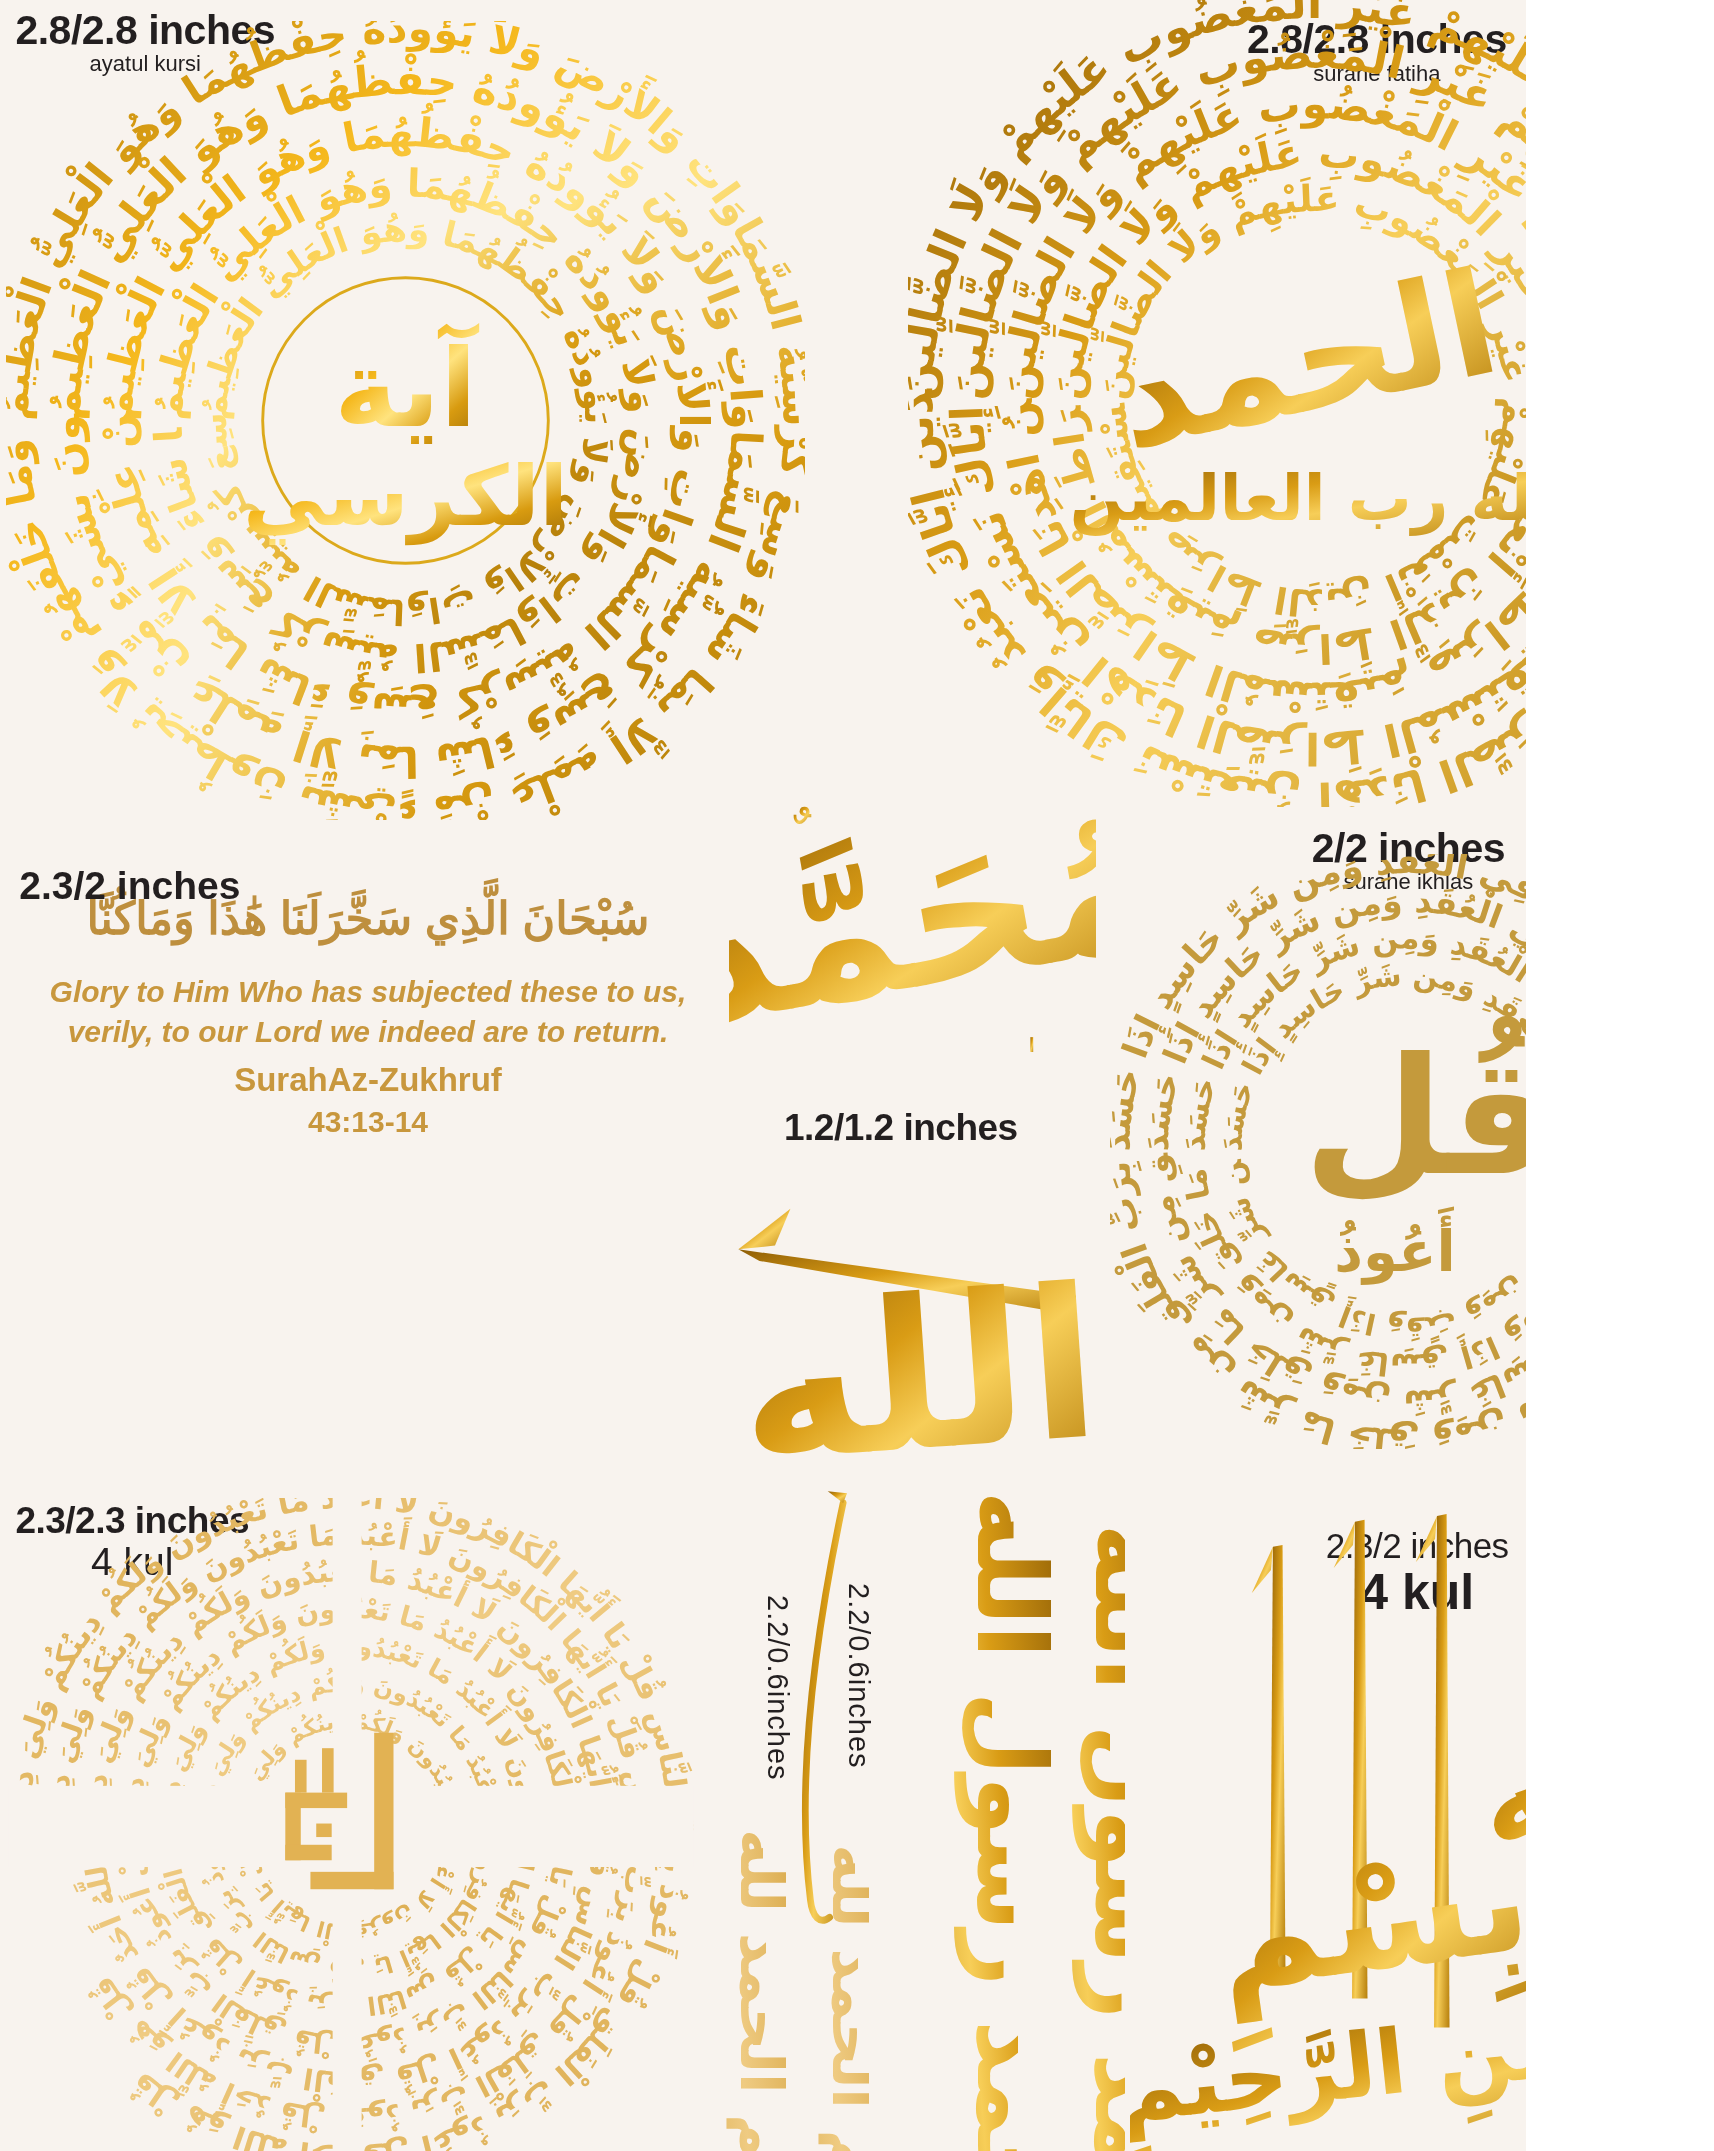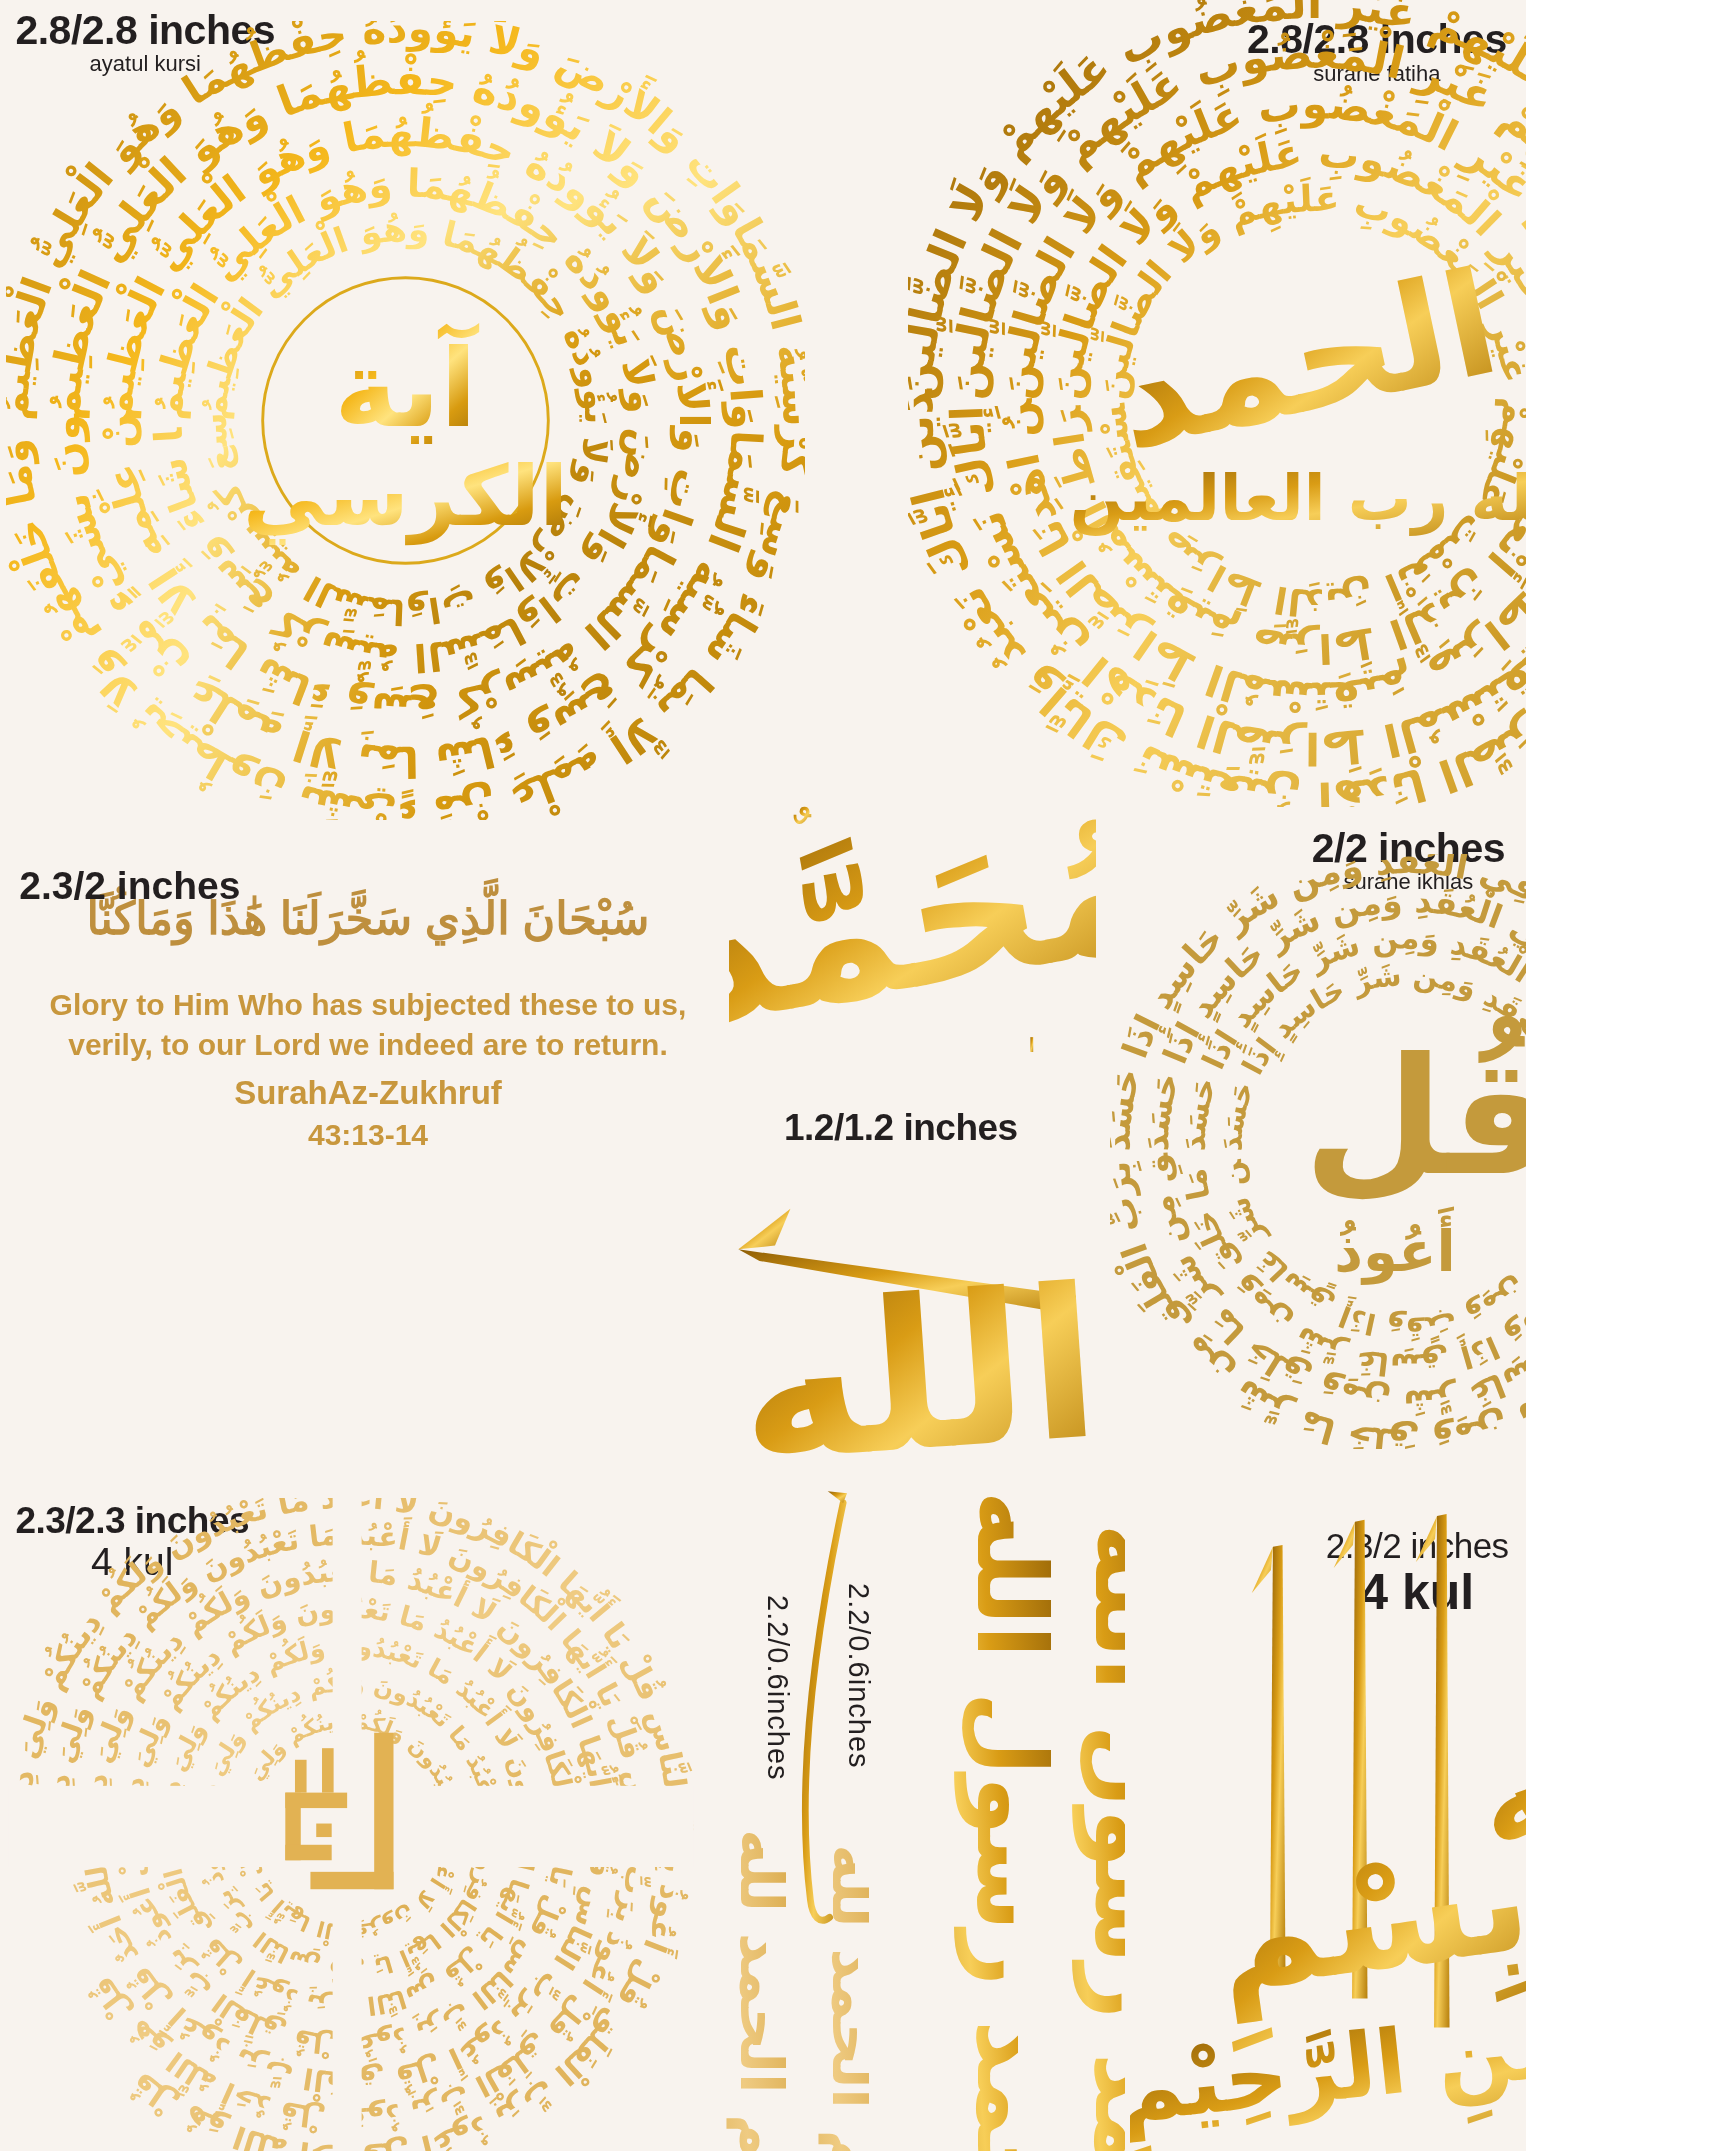--- a/index.html
+++ b/index.html
@@ -22,21 +22,21 @@
   .lbl.small .size{font-size:37px;}
   .lbl-vert{position:absolute;color:var(--ink);font-size:29px;writing-mode:vertical-rl;white-space:nowrap;letter-spacing:1px;}
   .lbl-right{text-align:center;}
   .big-4kul{font-size:50px;font-weight:600;}
 
   
   .travel{position:absolute;left:0px;top:864px;width:736px;text-align:center;}
   .travel .hdr{position:absolute;left:19.3px;top:0;font-size:39px;font-weight:600;color:var(--ink);}
   .travel .title{margin-top:50px;font-family:"Liberation Serif",serif;font-size:58px;color:#C9993B;letter-spacing:2.9px;}
   .travel .ar{direction:rtl;font-family:Liberation Sans, sans-serif;font-weight:bold;color:#BE8F3E;font-size:45px;line-height:1.23;margin-top:27px;}
-  .travel .en{margin-top:39px;color:var(--gold-tan);font-size:30px;font-weight:600;line-height:1.32;}
+  .travel .en{margin-top:26px;color:var(--gold-tan);font-size:30px;font-weight:600;line-height:1.32;font-style:italic;}
   .travel .src{margin-top:9.7px;color:var(--gold-tan);font-size:33px;font-weight:700;}
   .travel .verse{margin-top:5.8px;color:var(--gold-tan);font-size:30px;font-weight:700;}
 
   svg text{font-family:"DejaVu Sans",sans-serif;}
 </style>
 </head>
 <body>
 
 <div class="sheet">
 

